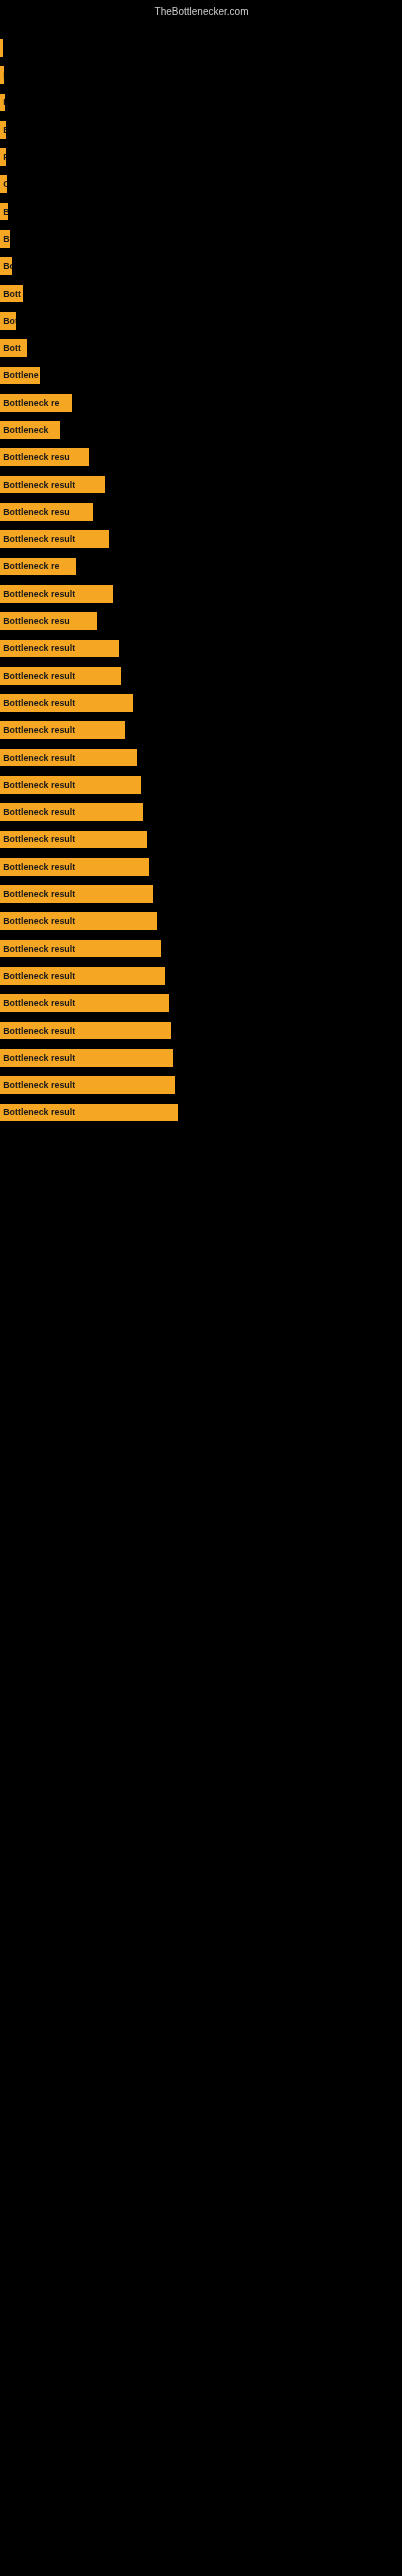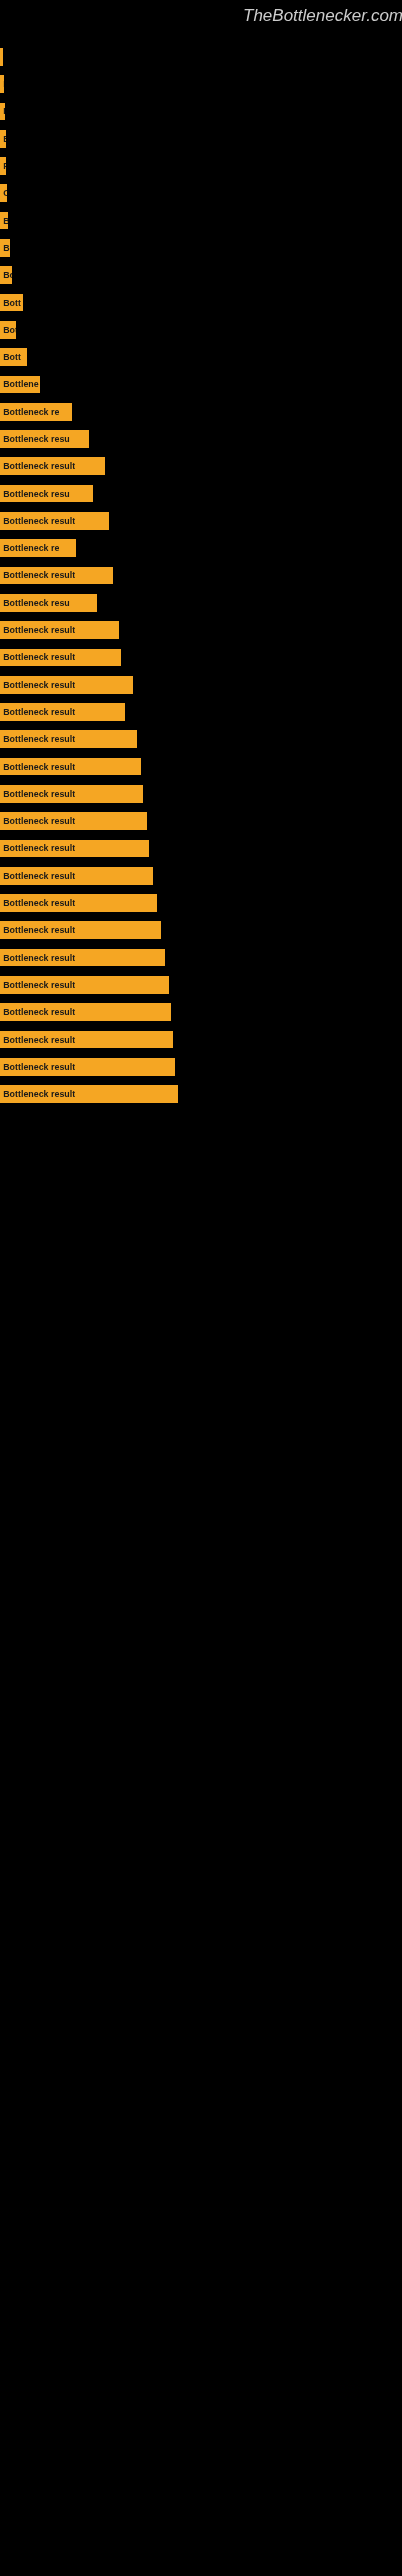--- a/index.html
+++ b/index.html
@@ -9,24 +9,23 @@
     }
     body {
       background-color: #000000;
       width: 403px;
       min-height: 2576px;
       font-family: Arial, sans-serif;
       position: relative;
     }
     .site-title {
       color: #cccccc;
-      font-size: 17px;
-      text-align: right;
+      font-size: 10px;
+      text-align: center;
       padding: 6.4px 0 3.2px 0;
-      font-style: italic;
     }
     .bars-container {
       padding: 16px 0 0 0;
       display: flex;
       flex-direction: column;
       gap: 0;
     }
     .bar-row {
       display: flex;
       align-items: center;
@@ -119,20 +118,25 @@
       <div class="bar" style="width: 40px;">
         <span class="bar-label">Bottlene</span>
       </div>
     </div>
     <div class="bar-row">
       <div class="bar" style="width: 72px;">
         <span class="bar-label">Bottleneck re</span>
       </div>
     </div>
     <div class="bar-row">
+      <div class="bar" style="width: 60px;">
+        <span class="bar-label">Bottleneck</span>
+      </div>
+    </div>
+    <div class="bar-row">
       <div class="bar" style="width: 89px;">
         <span class="bar-label">Bottleneck resu</span>
       </div>
     </div>
     <div class="bar-row">
       <div class="bar" style="width: 105px;">
         <span class="bar-label">Bottleneck result</span>
       </div>
     </div>
     <div class="bar-row">

